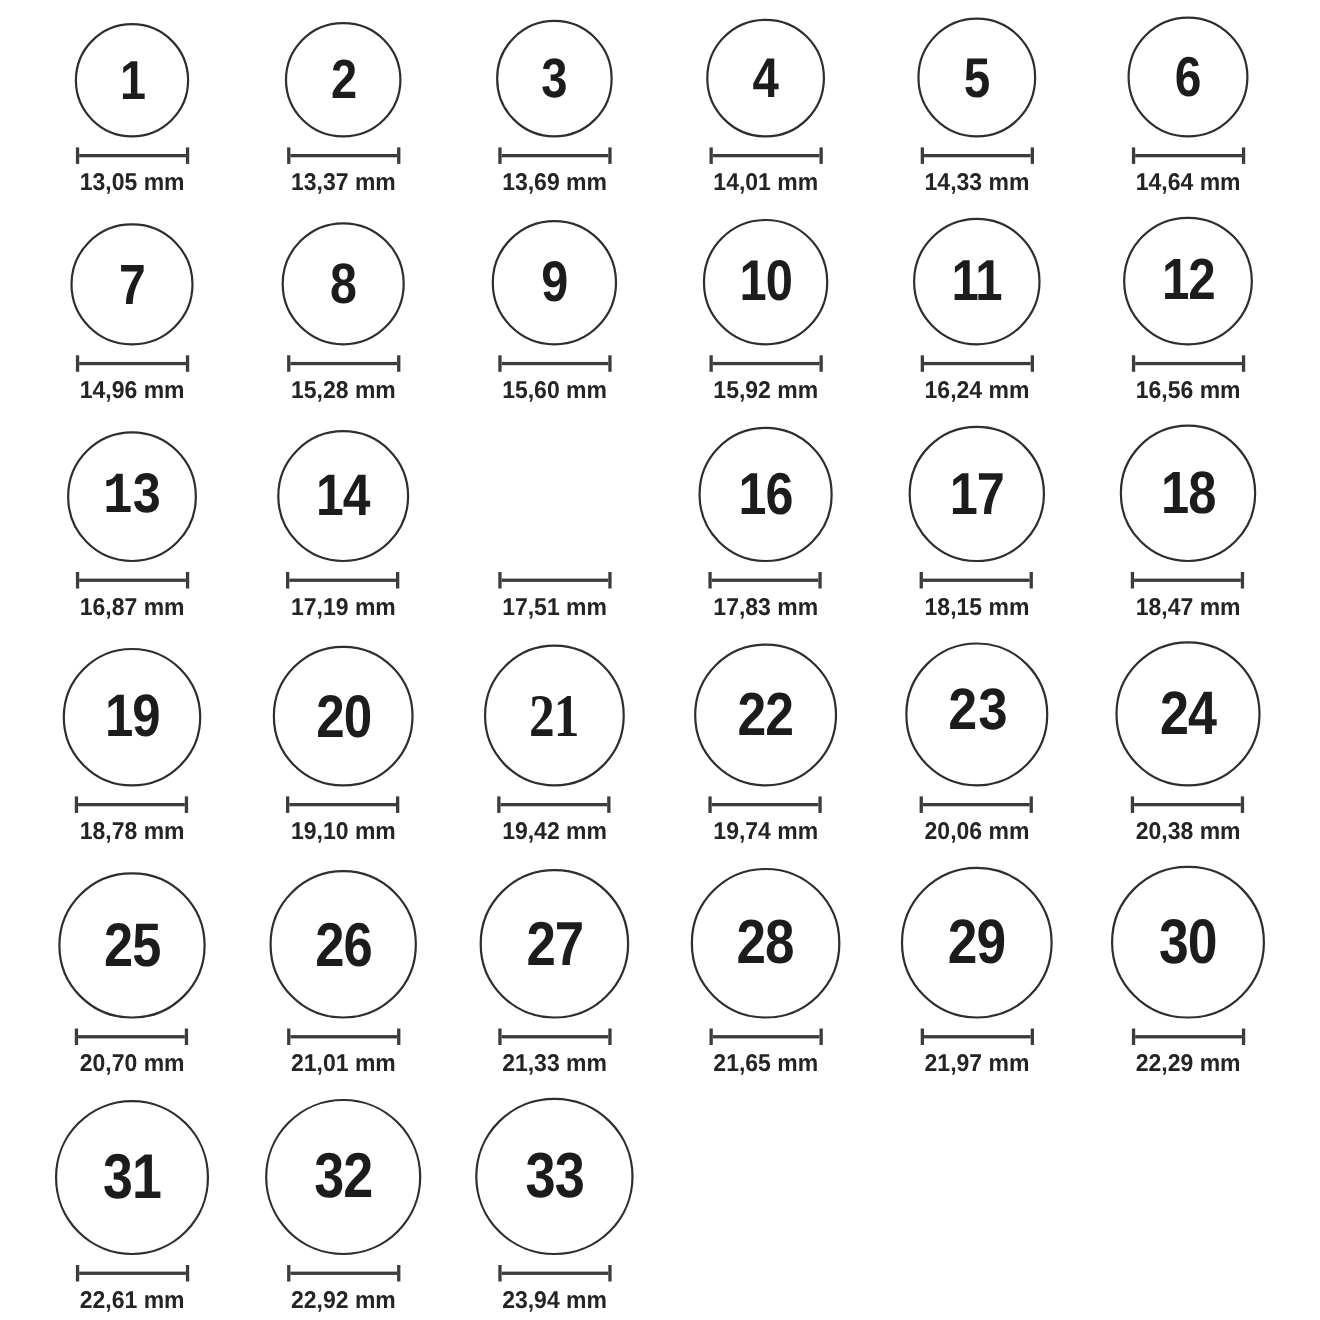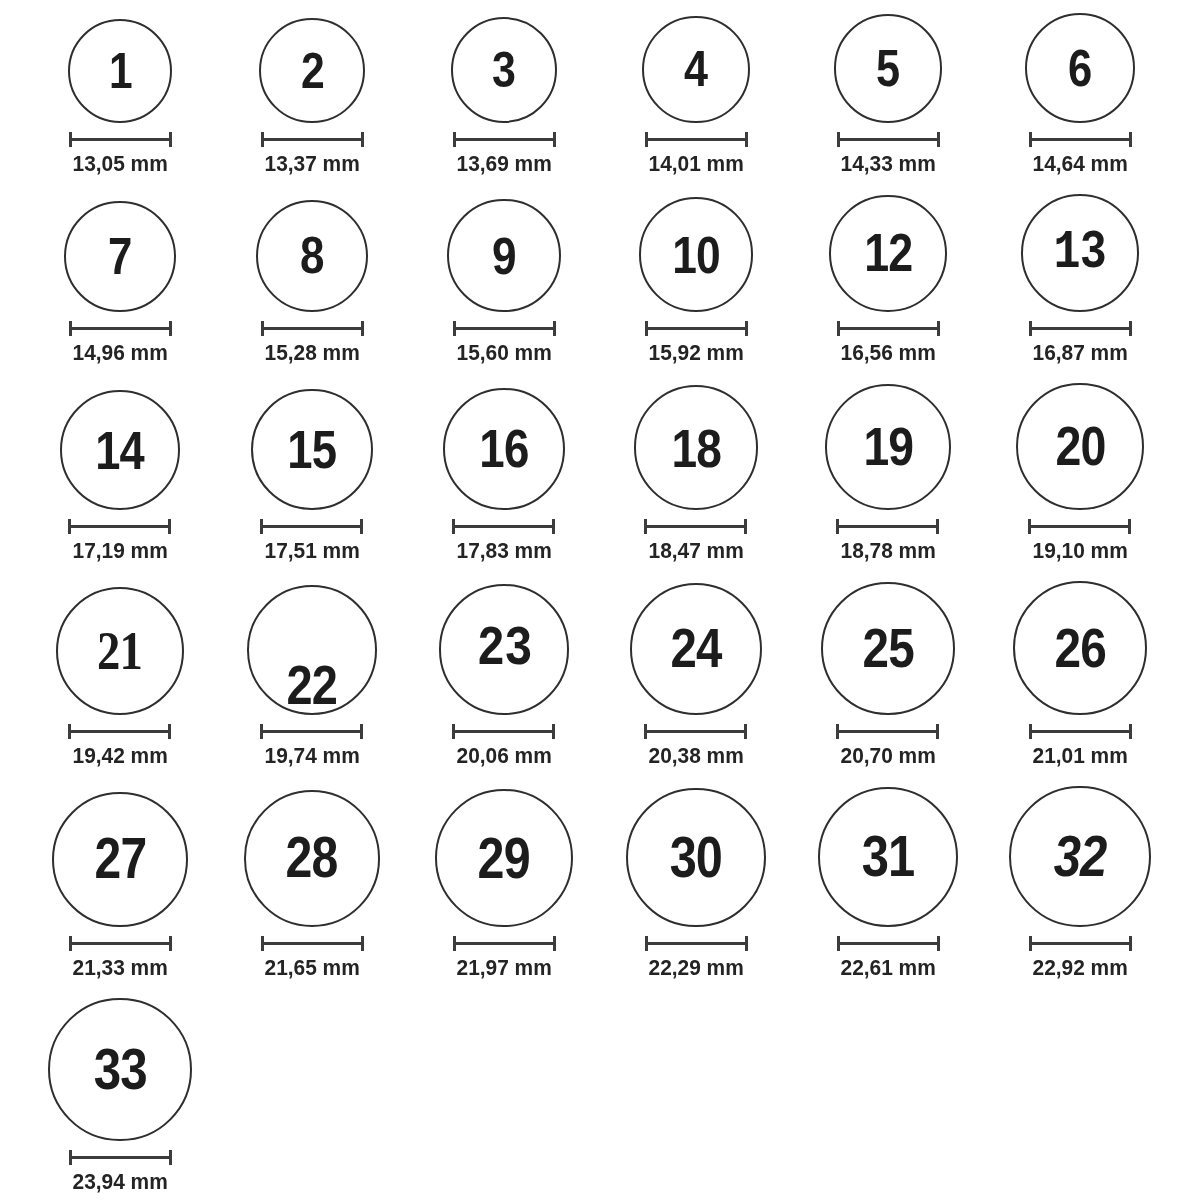--- a/index.html
+++ b/index.html
@@ -187,20 +187,31 @@
       <span class="num" style="font-size: 52.25px;">10</span>
     </div>
     <div class="dim-line">
       <span class="tick"></span>
       <span class="bar"></span>
       <span class="tick"></span>
     </div>
     <div class="label">15,92 mm</div>
   </div>
 
+  <div class="cell">
+    <div class="circle" style="width: 116.2px; height: 116.2px;">
+      <span class="num" style="font-size: 52.5px;">11</span>
+    </div>
+    <div class="dim-line">
+      <span class="tick"></span>
+      <span class="bar"></span>
+      <span class="tick"></span>
+    </div>
+    <div class="label">16,24 mm</div>
+  </div>
 
   <div class="cell">
     <div class="circle" style="width: 117.42px; height: 117.42px;">
       <span class="num" style="font-size: 52.75px;">12</span>
     </div>
     <div class="dim-line">
       <span class="tick"></span>
       <span class="bar"></span>
       <span class="tick"></span>
     </div>
@@ -225,43 +236,51 @@
     </div>
     <div class="dim-line">
       <span class="tick"></span>
       <span class="bar"></span>
       <span class="tick"></span>
     </div>
     <div class="label">17,19 mm</div>
   </div>
 
   <div class="cell">
-    <div class="circle" style="width: 121.08px; height: 121.08px;">
-      <span class="num" style="font-size: 53.5px;">15</span>
-    </div>
     <div class="dim-line">
       <span class="tick"></span>
       <span class="bar"></span>
       <span class="tick"></span>
     </div>
     <div class="label">17,51 mm</div>
   </div>
 
   <div class="cell">
     <div class="circle" style="width: 122.3px; height: 122.3px; text-align: center;">
       <span class="num" style="font-size: 53.75px;">16</span>
     </div>
     <div class="dim-line">
       <span class="tick"></span>
       <span class="bar"></span>
       <span class="tick"></span>
     </div>
     <div class="label">17,83 mm</div>
   </div>
 
+  <div class="cell">
+    <div class="circle" style="width: 123.52px; height: 123.52px;">
+      <span class="num" style="font-size: 54px;">17</span>
+    </div>
+    <div class="dim-line">
+      <span class="tick"></span>
+      <span class="bar"></span>
+      <span class="tick"></span>
+    </div>
+    <div class="label">18,15 mm</div>
+  </div>
 
   <div class="cell">
     <div class="circle" style="width: 124.74px; height: 124.74px; text-align: right;">
       <span class="num" style="font-size: 54.25px;">18</span>
     </div>
     <div class="dim-line">
       <span class="tick"></span>
       <span class="bar"></span>
       <span class="tick"></span>
     </div>
@@ -298,21 +317,21 @@
     </div>
     <div class="dim-line">
       <span class="tick"></span>
       <span class="bar"></span>
       <span class="tick"></span>
     </div>
     <div class="label">19,42 mm</div>
   </div>
 
   <div class="cell">
-    <div class="circle" style="width: 129.62px; height: 129.62px; align-items: flex-end;">
+    <div class="circle" style="width: 129.62px; height: 129.62px;">
       <span class="num" style="font-size: 55.25px;">22</span>
     </div>
     <div class="dim-line">
       <span class="tick"></span>
       <span class="bar"></span>
       <span class="tick"></span>
     </div>
     <div class="label">19,74 mm</div>
   </div>
 
@@ -418,21 +437,21 @@
     </div>
     <div class="dim-line">
       <span class="tick"></span>
       <span class="bar"></span>
       <span class="tick"></span>
     </div>
     <div class="label">22,61 mm</div>
   </div>
 
   <div class="cell">
-    <div class="circle" style="width: 141.82px; height: 141.82px; font-style: italic;">
+    <div class="circle" style="width: 141.82px; height: 141.82px;">
       <span class="num" style="font-size: 57.75px;">32</span>
     </div>
     <div class="dim-line">
       <span class="tick"></span>
       <span class="bar"></span>
       <span class="tick"></span>
     </div>
     <div class="label">22,92 mm</div>
   </div>
 

